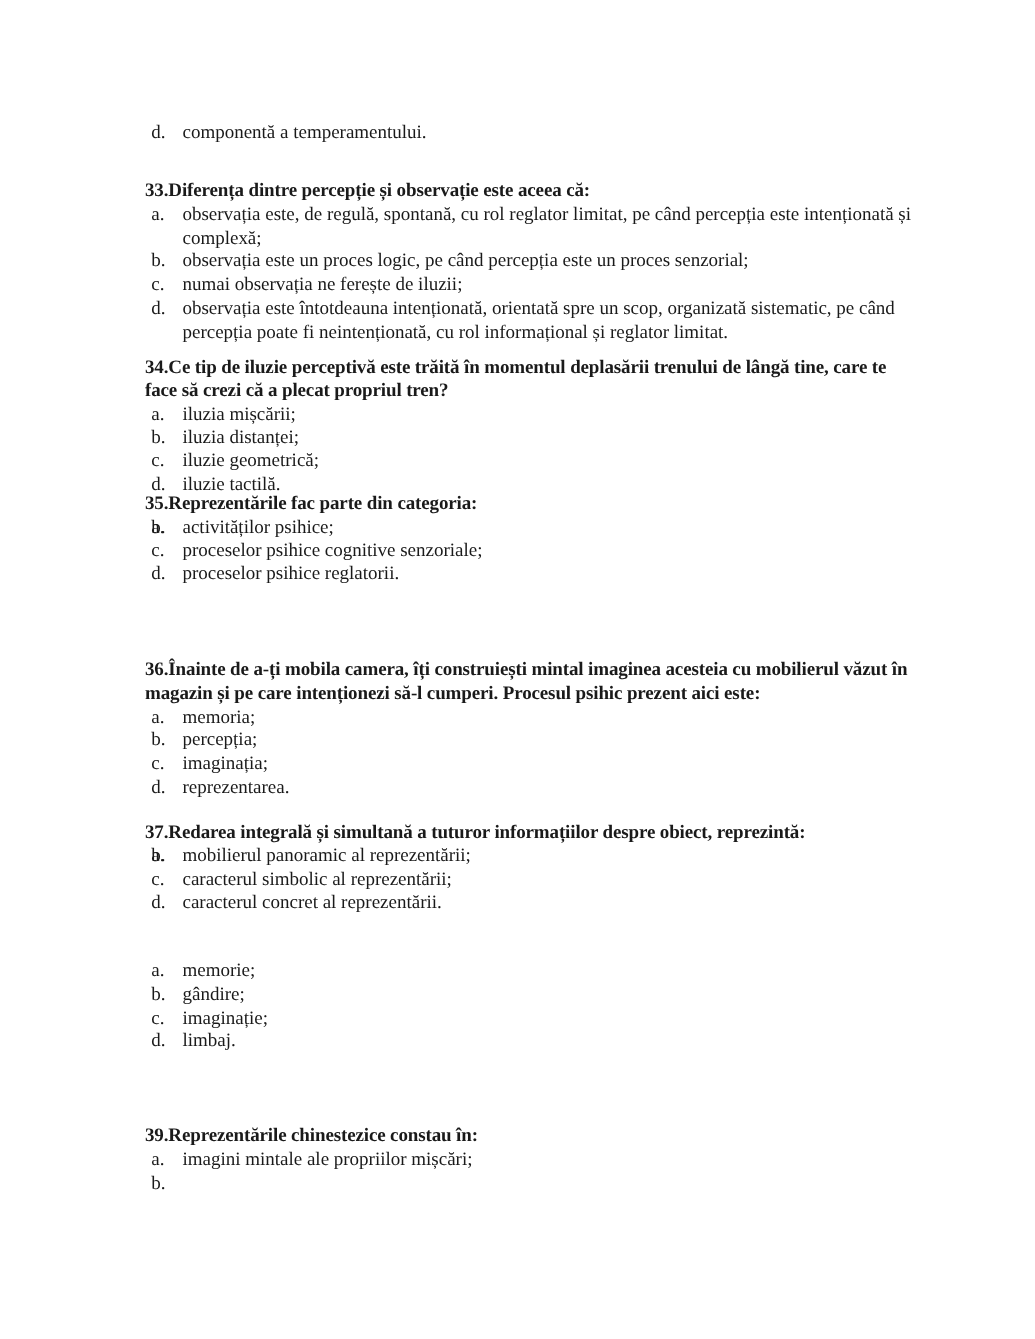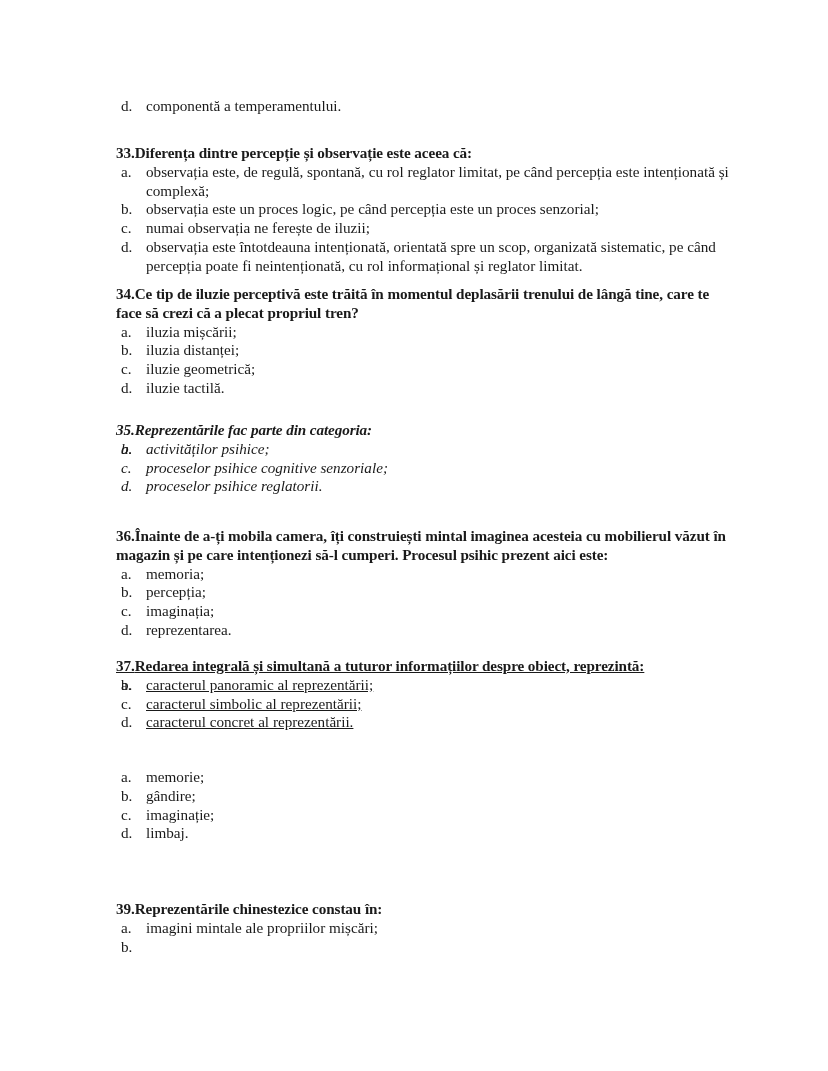--- a/index.html
+++ b/index.html
@@ -41,45 +41,45 @@
   <div class="block" style="top:285px;">
     <p class="q-title"><span>34.</span><span>Ce tip de iluzie perceptivă este trăită în momentul deplasării trenului de lângă tine, care te face să crezi că a plecat propriul tren?</span></p>
     <ol class="opts">
       <li><span class="letter">a.</span><span>iluzia mișcării;</span></li>
       <li><span class="letter">b.</span><span>iluzia distanței;</span></li>
       <li><span class="letter">c.</span><span>iluzie geometrică;</span></li>
       <li><span class="letter">d.</span><span>iluzie tactilă.</span></li>
     </ol>
   </div>
 
-  <div class="block" style="top:421px;font-style:italic;">
+  <div class="block" style="top:394px;">
     <p class="q-title"><span>35.</span><span>Reprezentările fac parte din categoria:</span></p>
     <ol class="opts">
       <li><span class="letter">a.</span></li>
       <li><span class="letter">b.</span><span>activităților psihice;</span></li>
       <li><span class="letter">c.</span><span>proceselor psihice cognitive senzoriale;</span></li>
       <li><span class="letter">d.</span><span>proceselor psihice reglatorii.</span></li>
     </ol>
   </div>
 
   <div class="block" style="top:527px;">
     <p class="q-title"><span>36.</span><span>Înainte de a-ți mobila camera, îți construiești mintal imaginea acesteia cu mobilierul văzut în magazin și pe care intenționezi să-l cumperi. Procesul psihic prezent aici este:</span></p>
     <ol class="opts">
       <li><span class="letter">a.</span><span>memoria;</span></li>
       <li><span class="letter">b.</span><span>percepția;</span></li>
       <li><span class="letter">c.</span><span>imaginația;</span></li>
       <li><span class="letter">d.</span><span>reprezentarea.</span></li>
     </ol>
   </div>
 
-  <div class="block" style="top:657px;text-decoration:underline;">
+  <div class="block" style="top:657px;">
     <p class="q-title"><span>37.</span><span>Redarea integrală și simultană a tuturor informațiilor despre obiect, reprezintă:</span></p>
     <ol class="opts">
       <li><span class="letter">a.</span></li>
-      <li><span class="letter">b.</span><span>caracterul panoramic al reprezentării;</span></li>
+      <li><span class="letter">b.</span><span>mobilierul panoramic al reprezentării;</span></li>
       <li><span class="letter">c.</span><span>caracterul simbolic al reprezentării;</span></li>
       <li><span class="letter">d.</span><span>caracterul concret al reprezentării.</span></li>
     </ol>
   </div>
 
   <div class="block" style="top:768px;">
     <ol class="opts">
       <li><span class="letter">a.</span><span>memorie;</span></li>
       <li><span class="letter">b.</span><span>gândire;</span></li>
       <li><span class="letter">c.</span><span>imaginație;</span></li>

